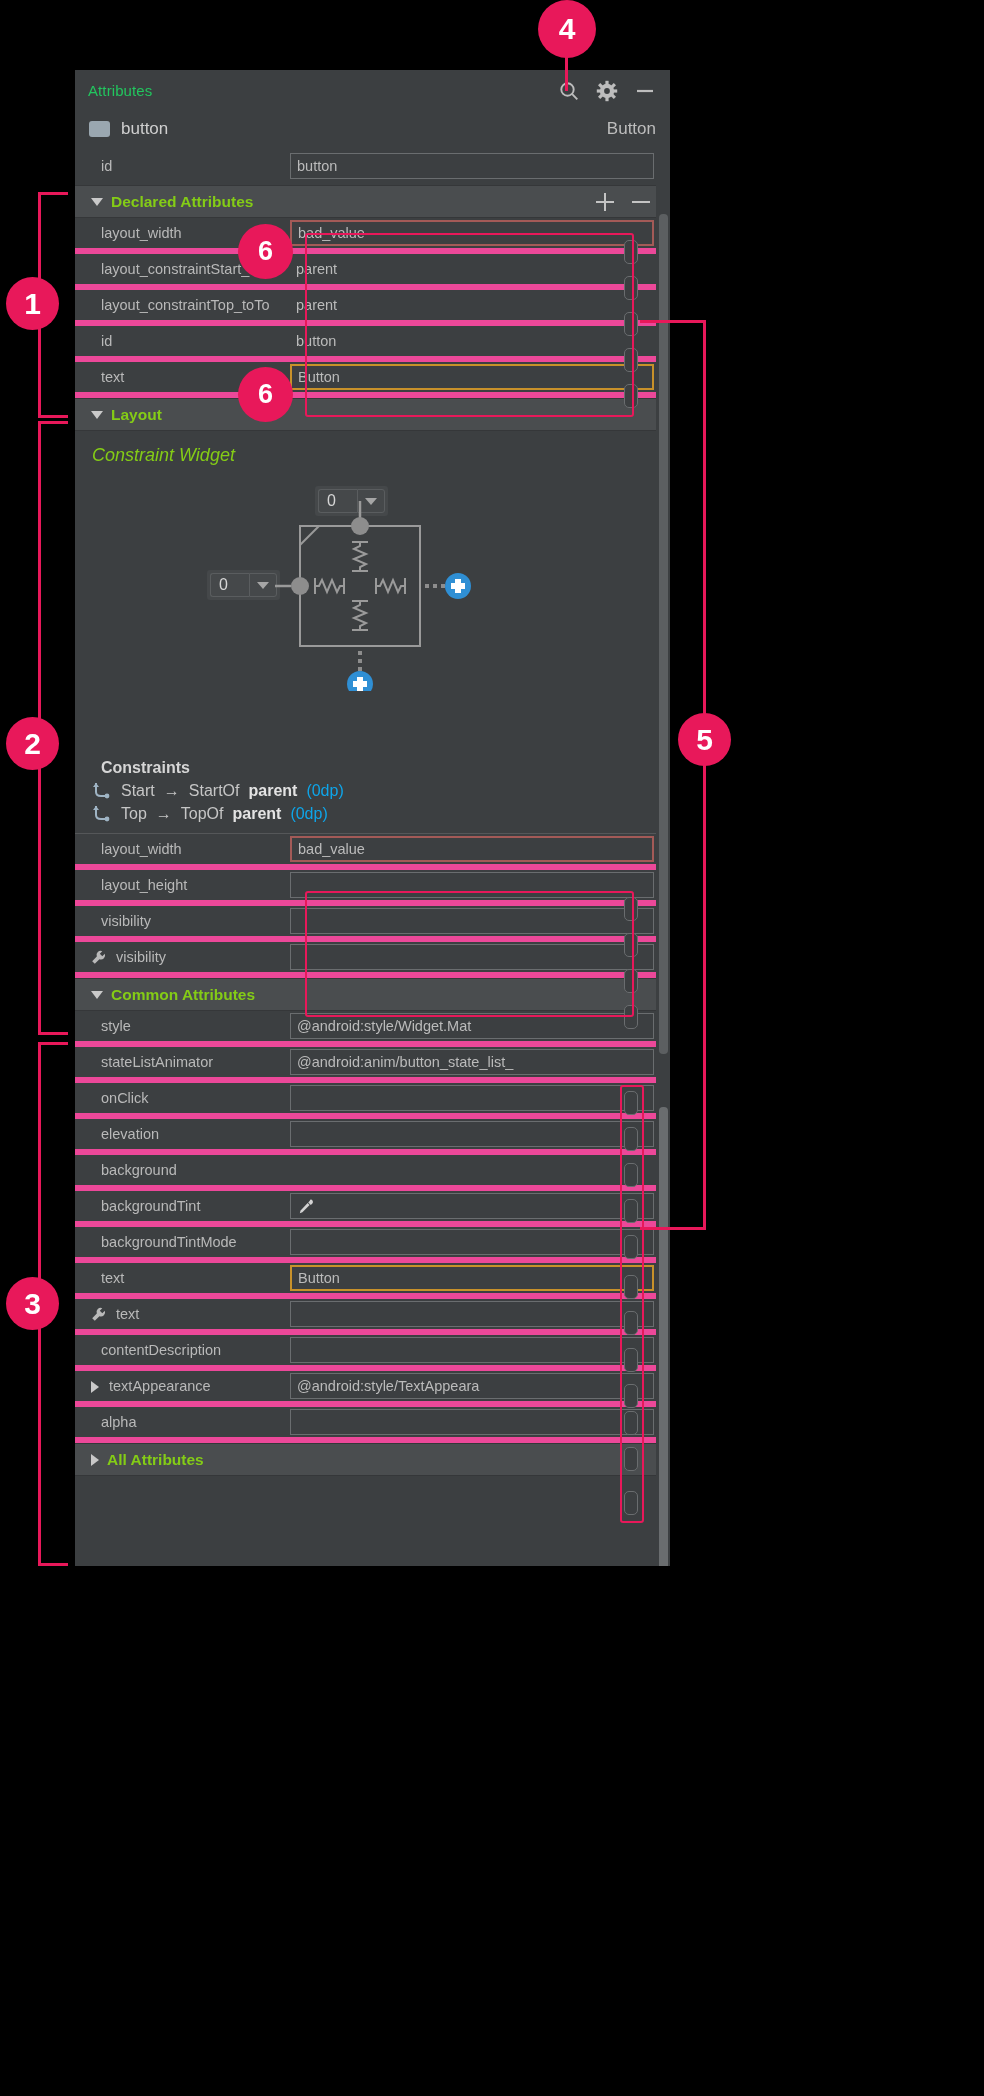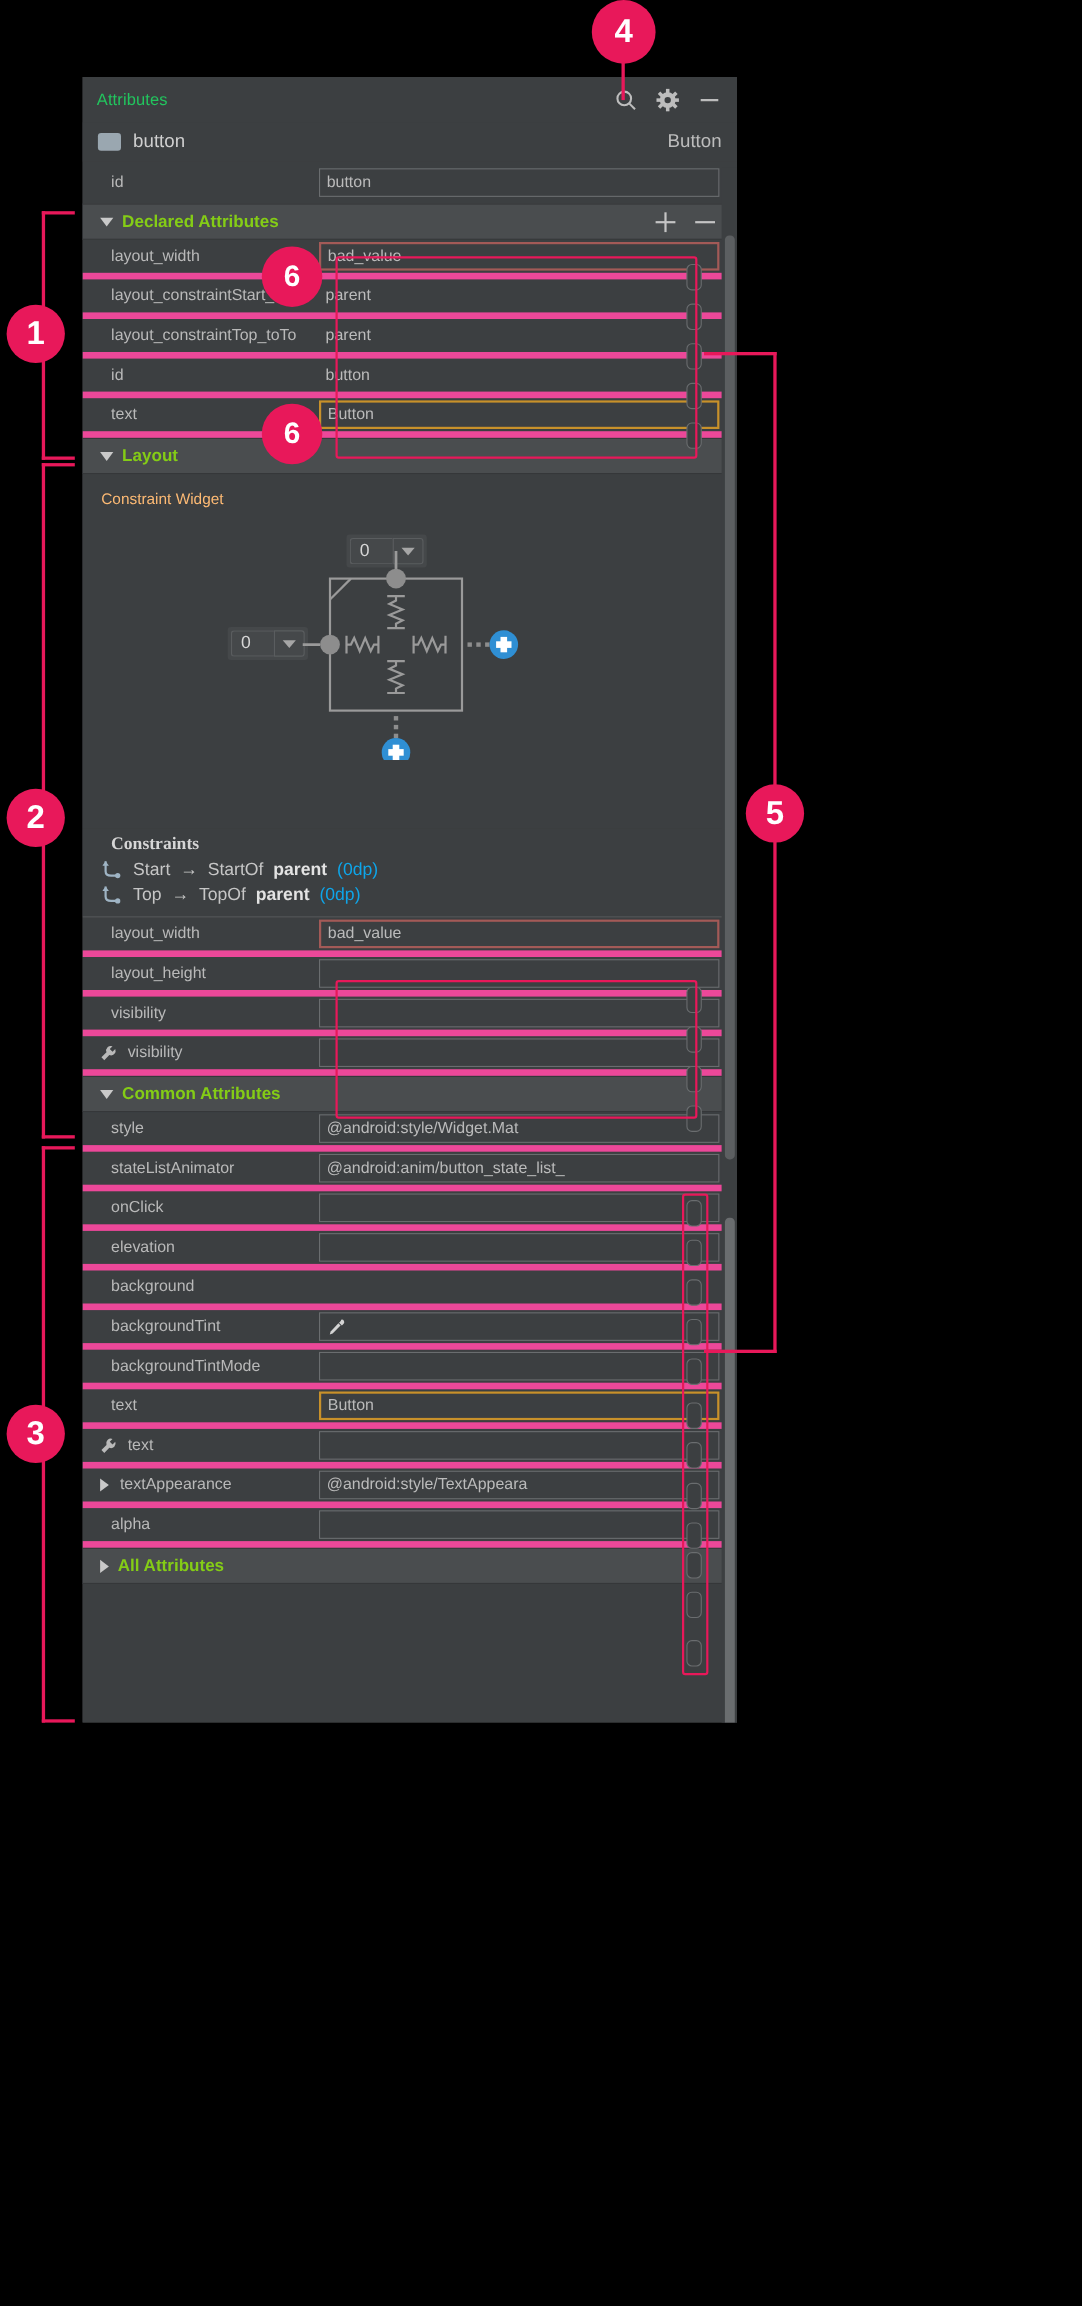--- a/index.html
+++ b/index.html
@@ -159,23 +159,24 @@
   .pm.plus::after  { left: 8px; top: 0; width: 2px; height: 18px; }
   .pm.minus::before{ left: 0; top: 8px; width: 18px; height: 2px; }
 
   
   .cw-area {
     position: relative;
     height: 322px;
     background: #3c3f41;
   }
   .cw-title {
-    color: #fdba74;
-    font-size: 14px;
+    color: #84cc16;
+    font-size: 18px;
     padding: 14px 0 0 17px;
+    font-style: italic;
   }
 
   
   .cons-list { padding: 4px 0 8px 0; background: #3c3f41; }
   .cons-line {
     display: flex; align-items: center;
     color: #c6c6c6; font-size: 16px;
     padding: 2px 0 2px 18px;
     gap: 9px;
   }
@@ -415,21 +416,21 @@
 
           <g>
             <circle cx="85" cy="183" r="13" fill="#2f8fd4"></circle>
             <rect x="78" y="180" width="14" height="6" fill="#ffffff"></rect>
             <rect x="82" y="176" width="6" height="14" fill="#ffffff"></rect>
           </g>
         </svg>
       </div>
 
       <div class="cons-list">
-        <div class="cons-line" style="font-weight:bold; color:#d6d6d6; padding-left:16px;font-family:Liberation Serif, serif;">
+        <div class="cons-line" style="font-weight:bold; color:#d6d6d6; padding-left:16px;">
           <span class="tri" style="border-top-color:#c9c9c9; margin-right:1px;"></span>
           <span>Constraints</span>
         </div>
         <div class="cons-line">
           <svg width="19" height="19" viewBox="0 0 19 19">
             <path d="M3 2 L3 11 Q3 15 8 15 L13 15" fill="none" stroke="#9fb4c4" stroke-width="2"></path>
             <circle cx="14" cy="15" r="2.4" fill="#9fb4c4"></circle>
             <path d="M3 2 L6 6 L0 6 Z" fill="#9fb4c4"></path>
           </svg>
           <span>Start</span>
@@ -561,20 +562,26 @@
                   <path d="M11.3 1.2 A4.2 4.2 0 0 0 5.8 6.6 L1.2 11.2 L3.8 13.8 L8.4 9.2 A4.2 4.2 0 0 0 13.8 3.7 L11.3 6.2 L8.8 3.7 Z" fill="#b9b9b9"></path>
                 </svg>
             </span>
             <span>text</span>
           </div>
           <div class="attr-field">
             <div class="fld"></div>
           </div>
         </div>
 
+        <div class="attr-row">
+          <div class="attr-label">contentDescription</div>
+          <div class="attr-field">
+            <div class="fld"></div>
+          </div>
+        </div>
 
         <div class="attr-row">
           <div class="attr-label indent-less">
             <span class="pfx">
               <span style="display:inline-block;width:0;height:0;border-top:6px solid transparent;border-bottom:6px solid transparent;border-left:8px solid #c9c9c9;"></span>
             </span>
             <span>textAppearance</span>
           </div>
           <div class="attr-field">
             <div class="fld">@android:style/TextAppeara</div>

